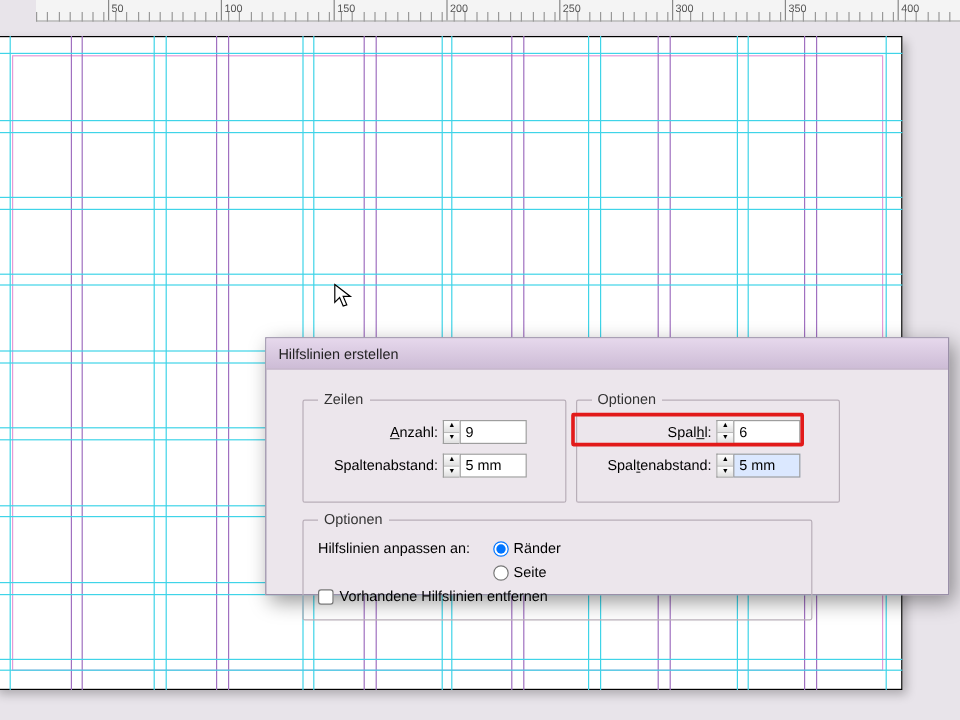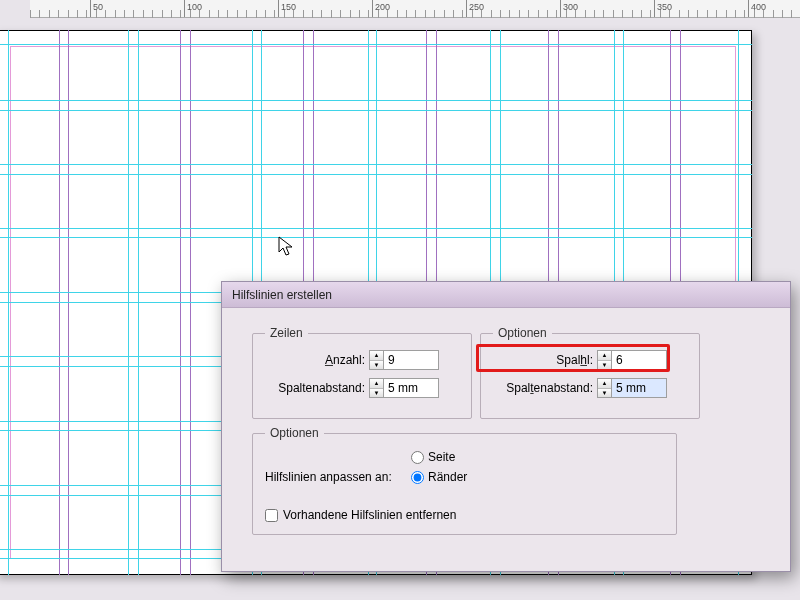--- a/index.html
+++ b/index.html
@@ -13,21 +13,21 @@
     .ruler-h .minor { position: absolute; top: 10px; height: 8px; border-left: 1px solid #999; }
     
     .page { position: absolute; top: 30px; left: -6px; width: 758px; height: 545px; background: #fff; border: 1px solid #000; box-shadow: 4px 4px 8px rgba(0,0,0,0.25); }
     .margin-box { position: absolute; top: 15px; left: 15px; right: 15px; bottom: 15px; border: 1px solid #e49ad8; }
     
     .guide-v { position: absolute; top: 30px; bottom: 25px; width: 0; border-left: 1px solid #3fd4e8; }
     .guide-h { position: absolute; left: -6px; width: 758px; height: 0; border-top: 1px solid #3fd4e8; }
     .guide-v.purple { border-left: 1px solid #a070c0; }
     
     .dialog {
-      position: absolute; top: 281px; left: 221px; width: 570px; height: 291px;
+      position: absolute; top: 281px; left: 221px; width: 570px; height: 215px;
       background: #ece6ec; border: 1px solid #9a8fa8;
       box-shadow: 4px 6px 16px rgba(0,0,0,0.4);
     }
     .dlg-titlebar {
       height: 26px; line-height: 26px; padding: 0 10px;
       background: linear-gradient(#e6d8ec, #cdbcd6);
       border-bottom: 1px solid #b9a8c2; color: #222;
     }
     .dlg-body { position: absolute; top: 26px; left: 0; right: 0; bottom: 0; padding: 2px 14px 10px 14px; }
     
@@ -55,21 +55,21 @@
       border: 3px solid #e21a1a; border-radius: 2px;
     }
     
     .btn-col { position: absolute; top: 18px; right: 14px; width: 80px; display: flex; flex-direction: column; gap: 8px; }
     .btn {
       height: 22px; border: 1px solid #8a8a8a; border-radius: 3px;
       background: linear-gradient(#fdfdfd,#e4e4e4); font-size: 12px; cursor: pointer;
     }
     .btn.default { border: 1px solid #3a6fb7; box-shadow: 0 0 0 1px #8bb4e8 inset; }
     
-    .checkbox-row { display: flex; align-items: center; gap: 5px; margin-top: 24px; font-size: 12px; }
+    .checkbox-row { display: flex; align-items: center; gap: 5px; margin-top: 6px; font-size: 12px; }
     .checkbox-row input { width: 13px; height: 13px; }
     
     .radio-row { display: flex; align-items: center; gap: 4px; }
     .radio-row input { width: 13px; height: 13px; }
     .opts-line { display: flex; align-items: center; gap: 8px; margin-bottom: 6px; }
     .opts-line .lab { width: 138px; }
     
     .cursor { position: absolute; top: 236px; left: 278px; width: 16px; height: 22px; pointer-events:none; }
     .cursor svg { width: 100%; height: 100%; }
   </style>
@@ -274,33 +274,33 @@
             <input id="selInput" value="5 mm" style="">
           </div>
         </div>
       </fieldset>
 
       <div class="highlight-box"></div>
 
       <fieldset class="options-group">
         <legend>Optionen</legend>
         <div class="opts-line">
+          <span class="lab">Hilfslinien anpassen an:</span>
+          <span class="radio-row">
+            <input type="radio" checked="" style="">
+            <span>Ränder</span>
+          </span>
+        </div>
+        <div class="opts-line">
           <span class="lab"></span>
           <span class="radio-row">
             <input type="radio" style="">
             <span>Seite</span>
           </span>
         </div>
-        <div class="opts-line">
-          <span class="lab">Hilfslinien anpassen an:</span>
-          <span class="radio-row">
-            <input type="radio" checked="" style="">
-            <span>Ränder</span>
-          </span>
-        </div>
         <div class="checkbox-row">
           <input type="checkbox" style="">
           <span>Vorhandene Hilfslinien entfernen</span>
         </div>
       </fieldset>
 
 
     </div>
   </div>
 

